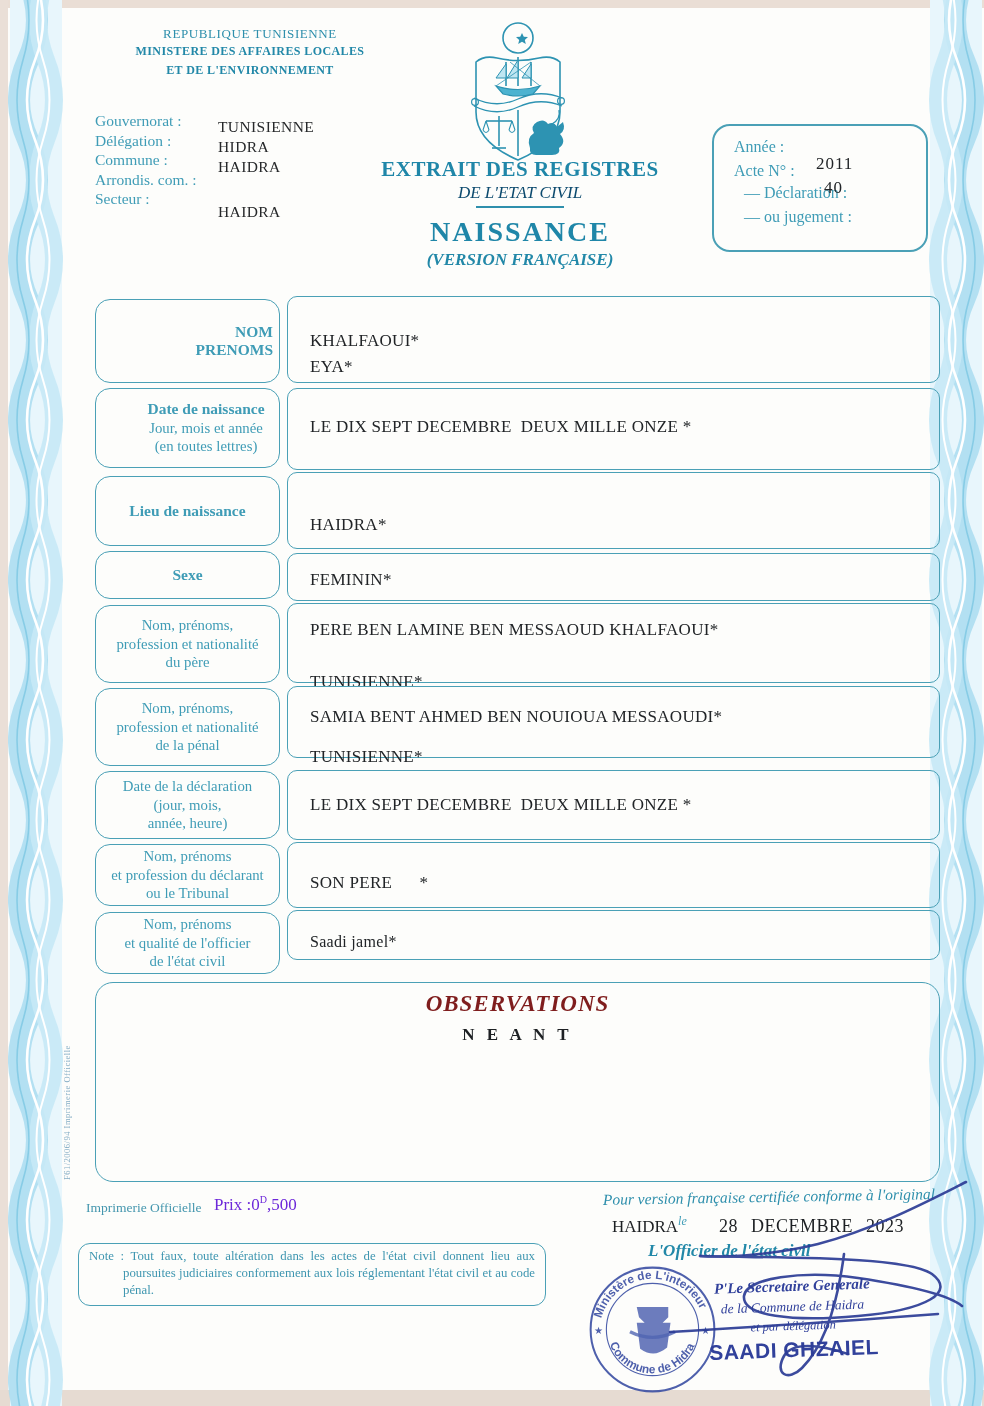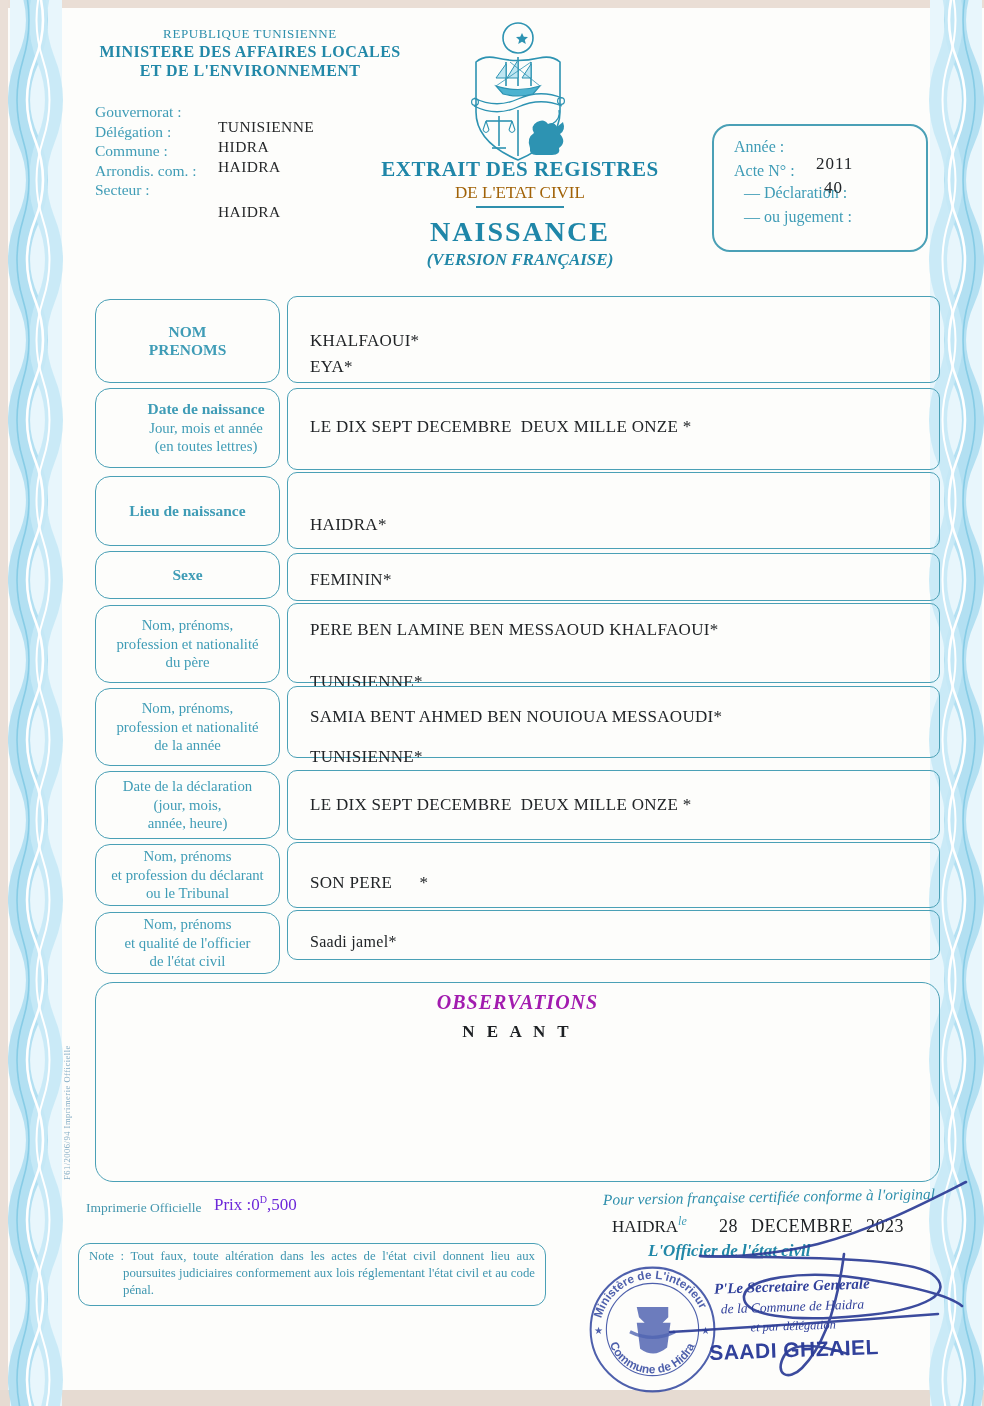--- a/index.html
+++ b/index.html
@@ -9,47 +9,47 @@
   
   .edge-top{left:0;top:0;width:984px;height:8px;background:#eaded5;}
   .edge-bottom{left:0;bottom:0;width:984px;height:16px;background:#e6dbd2;}
   .edge-left{left:0;top:0;width:8px;height:1406px;background:#eadfd7;}
   
   .band{top:0;width:58px;height:1406px;}
   .band.left{left:8px;}
   .band.right{right:0;transform:scaleX(-1);}
   .hdr-block{left:60px;top:26px;width:380px;text-align:center;}
   .hdr-republic{font-size:13px;letter-spacing:.6px;color:#2e8fac;}
-  .hdr-ministry{font-size:16px;font-weight:bold;color:#2288a8;letter-spacing:.4px;line-height:19px;}
-  .admin{left:95px;top:102px;font-size:15.5px;color:#3f9cb6;line-height:19.5px;}
+  .hdr-ministry{font-size:12px;font-weight:bold;color:#2288a8;letter-spacing:.4px;line-height:19px;}
+  .admin{left:95px;top:111px;font-size:15.5px;color:#3f9cb6;line-height:19.5px;}
   .admin-val{font-size:15.5px;color:#26282a;letter-spacing:.4px;}
   
   .title-block{left:348px;top:157px;width:344px;text-align:center;}
   .title1{font-size:21px;font-weight:bold;color:#1f86a8;letter-spacing:.5px;}
-  .title2{font-size:17px;color:#a16207;margin-top:1px;}
+  .title2{font-size:17px;color:#0c4a6e;margin-top:1px;font-style:italic;}
   .title-rule{width:88px;height:2px;background:#2e8fac;margin:3px auto 0 auto;}
   .title3{font-size:28px;font-weight:bold;color:#1f86a8;letter-spacing:2px;margin-top:8px;}
   .title4{font-size:17px;font-weight:bold;font-style:italic;color:#2288a8;margin-top:2px;}
   
   .serial{left:718px;top:82px;font-family:"DejaVu Sans Mono",monospace;font-size:29px;letter-spacing:3px;}
   .serial .pfx{color:#53707f;}
   .serial .num{color:#393f44;}
   .acte-box{left:712px;top:124px;width:212px;height:124px;border:2px solid #4aa0b6;border-radius:18px;}
   .acte-box .lbl{position:absolute;font-size:16px;color:#3f9cb6;}
   .acte-box .stamp{position:absolute;font-size:17px;color:#212427;letter-spacing:1px;}
   
   .label-box{left:95px;width:185px;border:1.8px solid #4aa0b6;border-radius:15px;
              display:flex;flex-direction:column;justify-content:center;align-items:center;
              text-align:center;color:#3f9cb6;font-size:14.8px;line-height:18.5px;padding:2px 6px;box-sizing:border-box;}
   .label-box .b{font-weight:bold;font-size:15.5px;}
   .value-box{left:287px;width:653px;border:1.8px solid #4aa0b6;border-radius:10px;box-sizing:border-box;}
   .vline{position:absolute;left:22px;font-size:17px;color:#212427;letter-spacing:.3px;white-space:pre;}
   
   .obs-box{left:95px;top:982px;width:845px;height:200px;border:1.8px solid #4aa0b6;border-radius:18px;box-sizing:border-box;text-align:center;}
-  .obs-title{margin-top:8px;font-size:20px;font-weight:bold;font-style:italic;color:#a21caf;letter-spacing:1px;}
+  .obs-title{margin-top:8px;font-size:23px;font-weight:bold;font-style:italic;color:#7f1d1d;letter-spacing:1px;}
   .obs-value{margin-top:8px;font-size:17px;font-weight:bold;color:#1d2023;letter-spacing:4px;white-space:pre;}
   
   .imprimerie{left:86px;top:1200px;font-size:13.5px;color:#4496ae;}
   .prix{left:214px;top:1194px;font-size:17px;color:#6d28d9;}
   .prix sup{font-size:10px;}
   .note-box{left:78px;top:1243px;width:468px;border:1.8px solid #4aa0b6;border-radius:12px;
             padding:4px 10px 6px 10px;box-sizing:border-box;}
   .note-text{font-size:12.8px;color:#3f96b0;line-height:1.32;text-align:justify;
              padding-left:34px;text-indent:-34px;}
   .certif{left:596px;top:1188px;width:346px;text-align:center;font-style:italic;font-size:15.5px;
@@ -150,21 +150,21 @@
 
   <div class="abs acte-box">
     <div class="lbl" style="left:20px;top:12px;">Année :</div>
     <div class="lbl" style="left:20px;top:36px;">Acte N° :</div>
     <div class="lbl" style="left:30px;top:58px;">— Déclaration :</div>
     <div class="lbl" style="left:30px;top:82px;">— ou jugement :</div>
     <div class="stamp" style="left:102px;top:28px;">2011</div>
     <div class="stamp" style="left:110px;top:52px;">40</div>
   </div>
 
-  <div class="abs label-box" style="top:299px;height:84px;">
+  <div class="abs label-box" style="top:299px;height:84px;align-items:flex-end;">
     <div class="b">NOM</div>
     <div class="b">PRENOMS</div>
   </div>
   <div class="abs value-box" style="top:296px;height:87px;">
     <div class="vline" style="top:34px;">KHALFAOUI*</div>
     <div class="vline" style="top:60px;">EYA*</div>
   </div>
 
   <div class="abs label-box" style="top:388px;height:80px;padding-left:43px;">
     <div class="b">Date de naissance</div>
@@ -195,21 +195,21 @@
     <div>du père</div>
   </div>
   <div class="abs value-box" style="top:603px;height:80px;">
     <div class="vline" style="top:16px;">PERE BEN LAMINE BEN MESSAOUD KHALFAOUI*</div>
     <div class="vline" style="bottom:-10px;">TUNISIENNE*</div>
   </div>
 
   <div class="abs label-box" style="top:688px;height:78px;">
     <div>Nom, prénoms,</div>
     <div>profession et nationalité</div>
-    <div>de la année</div>
+    <div>de la pénal</div>
   </div>
   <div class="abs value-box" style="top:686px;height:72px;">
     <div class="vline" style="top:20px;">SAMIA BENT AHMED BEN NOUIOUA MESSAOUDI*</div>
     <div class="vline" style="bottom:-10px;">TUNISIENNE*</div>
   </div>
 
   <div class="abs label-box" style="top:771px;height:68px;">
     <div>Date de la déclaration</div>
     <div>(jour, mois,</div>
     <div>année, heure)</div>

